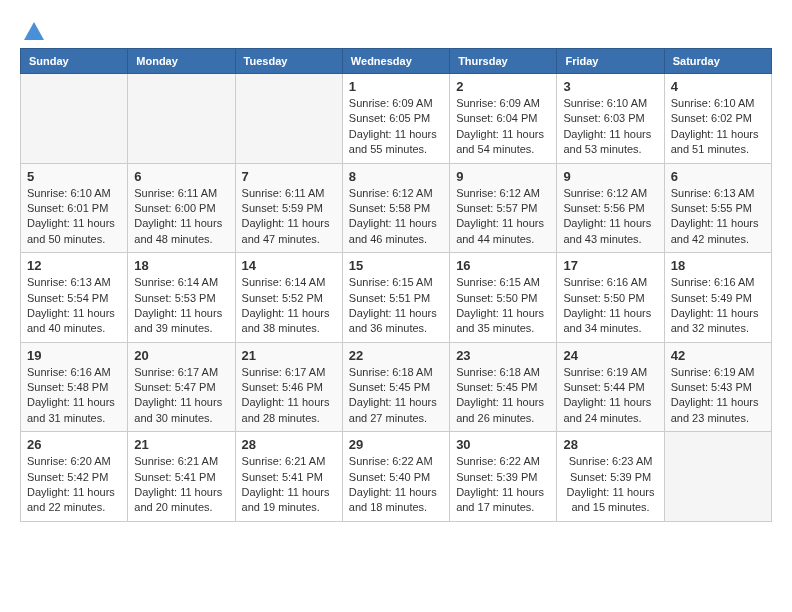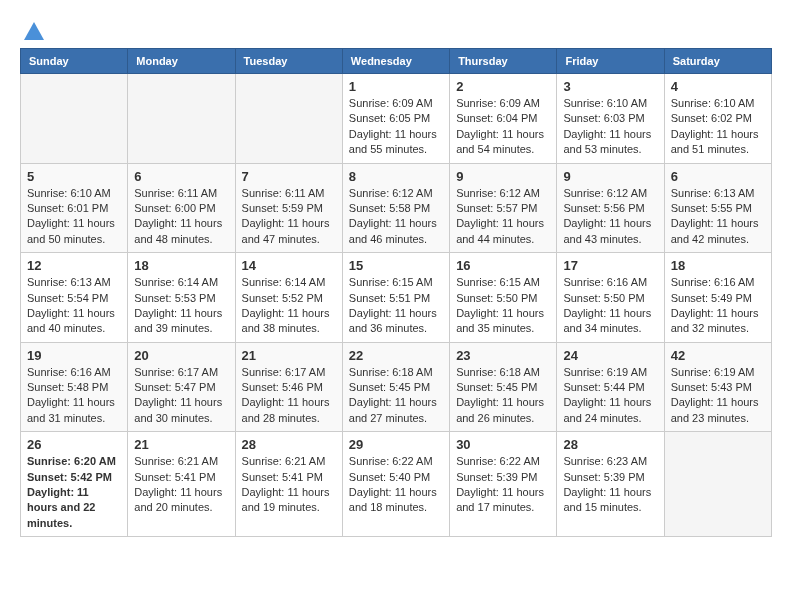--- a/index.html
+++ b/index.html
@@ -278,21 +278,21 @@
         <td>
           <span class="day-number">42</span>
           <div class="day-info" style="white-space: pre-line;">Sunrise: 6:19 AM
 Sunset: 5:43 PM
 Daylight: 11 hours and 23 minutes.</div>
         </td>
       </tr>
       <tr>
         <td>
           <span class="day-number">26</span>
-          <div class="day-info" style="white-space: pre-line; font-weight: bold;">Sunrise: 6:20 AM
+          <div class="day-info" style="white-space: pre-line;">Sunrise: 6:20 AM
 Sunset: 5:42 PM
 Daylight: 11 hours and 22 minutes.</div>
         </td>
         <td>
           <span class="day-number">21</span>
           <div class="day-info" style="white-space: pre-line;">Sunrise: 6:21 AM
 Sunset: 5:41 PM
 Daylight: 11 hours and 20 minutes.</div>
         </td>
         <td>
@@ -308,20 +308,20 @@
 Daylight: 11 hours and 18 minutes.</div>
         </td>
         <td>
           <span class="day-number">30</span>
           <div class="day-info" style="white-space: pre-line;">Sunrise: 6:22 AM
 Sunset: 5:39 PM
 Daylight: 11 hours and 17 minutes.</div>
         </td>
         <td>
           <span class="day-number">28</span>
-          <div class="day-info" style="white-space: pre-line;">Sunrise: 6:23 AM
+          <div class="day-info" style="white-space: pre-line; text-align: center;">Sunrise: 6:23 AM
 Sunset: 5:39 PM
 Daylight: 11 hours and 15 minutes.</div>
         </td>
         <td class="empty-cell"></td>
       </tr>
     </tbody>
 </table>
 
 </body></html>

